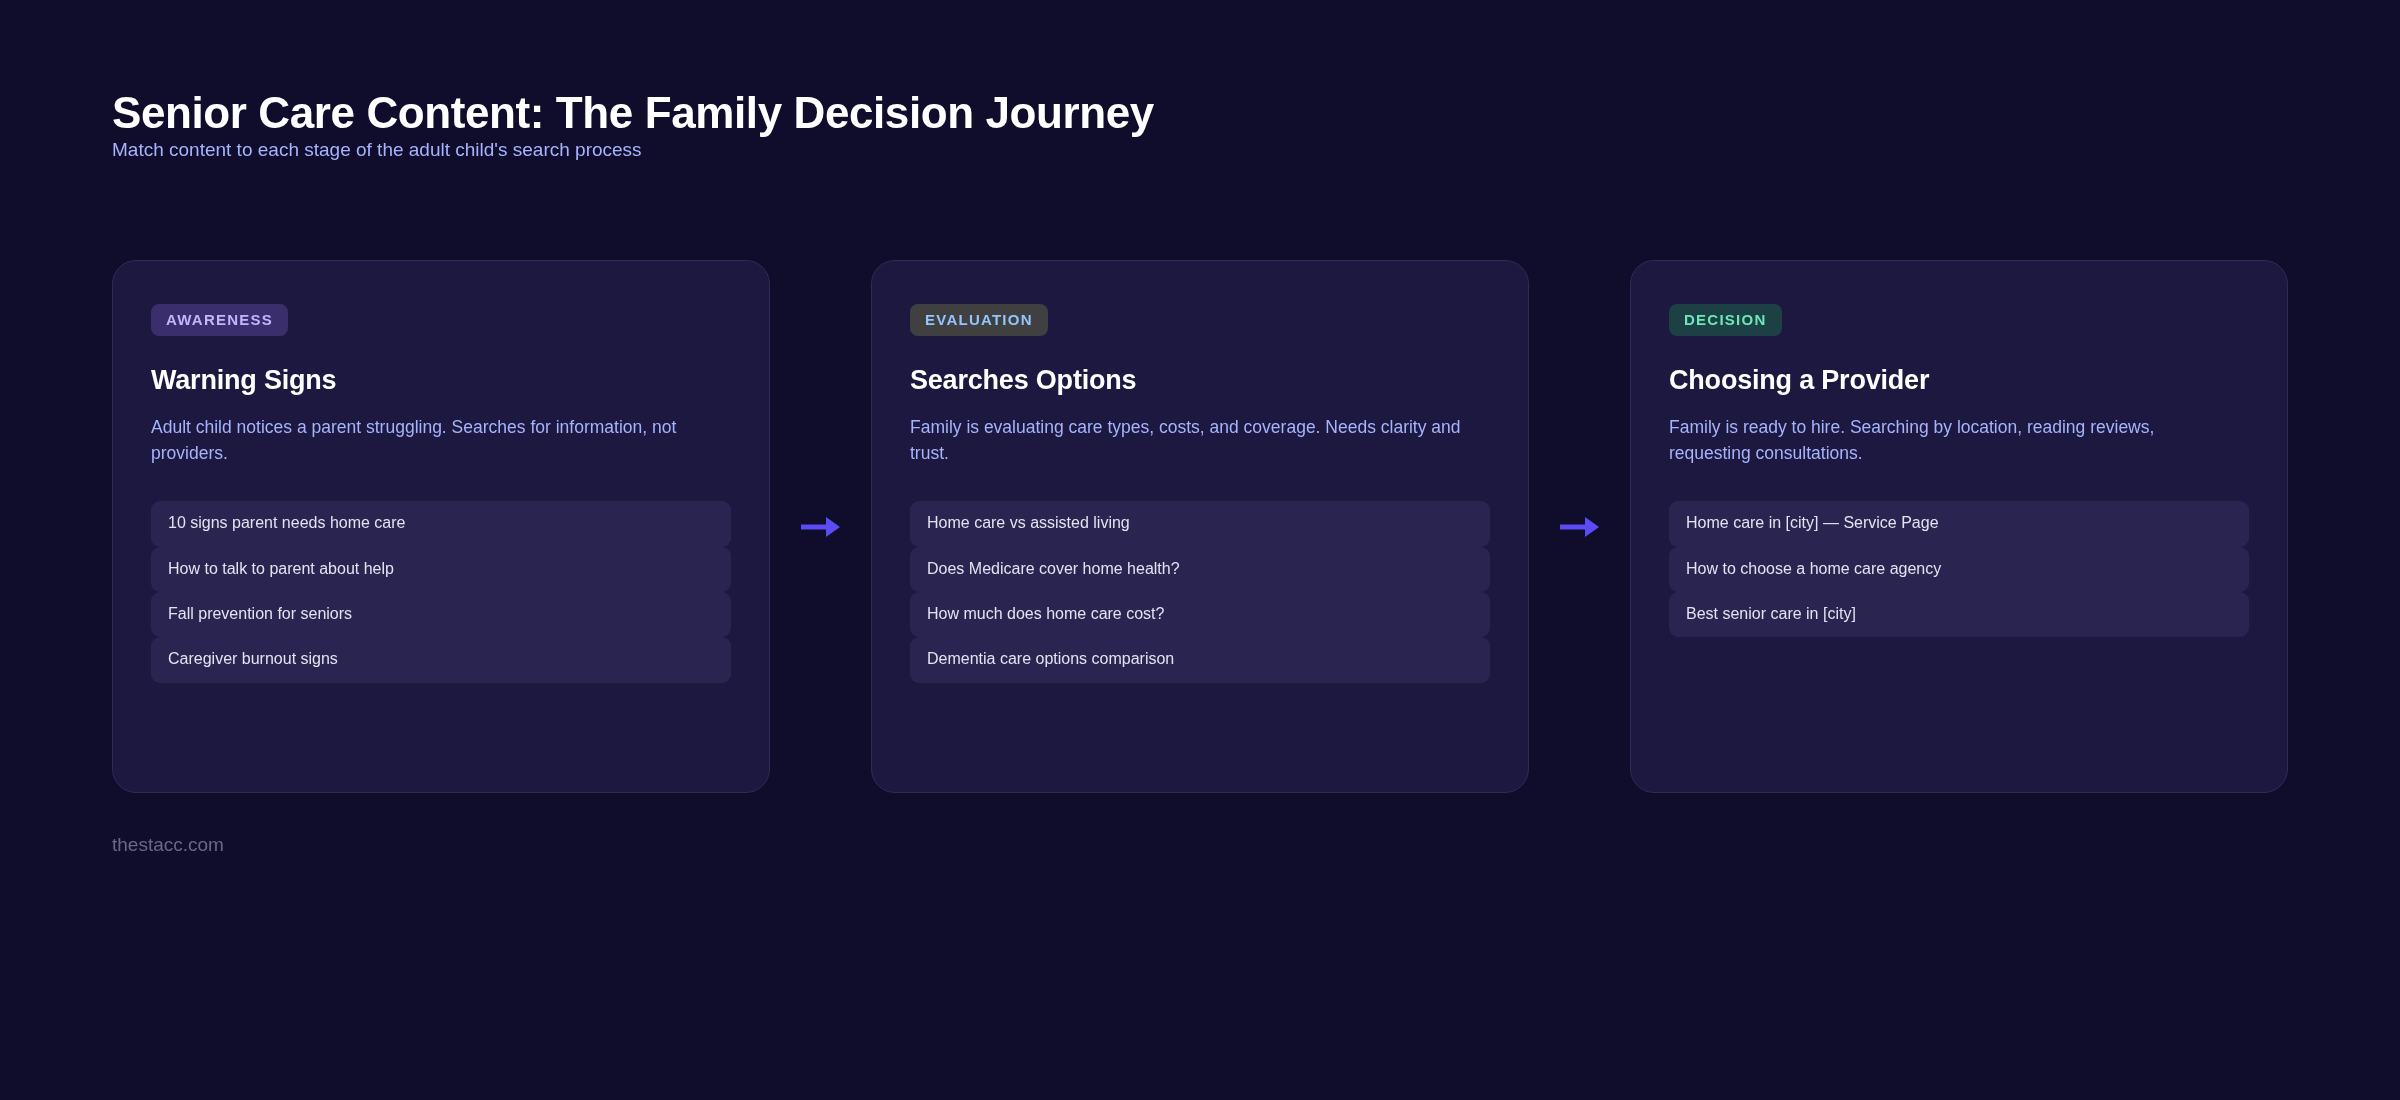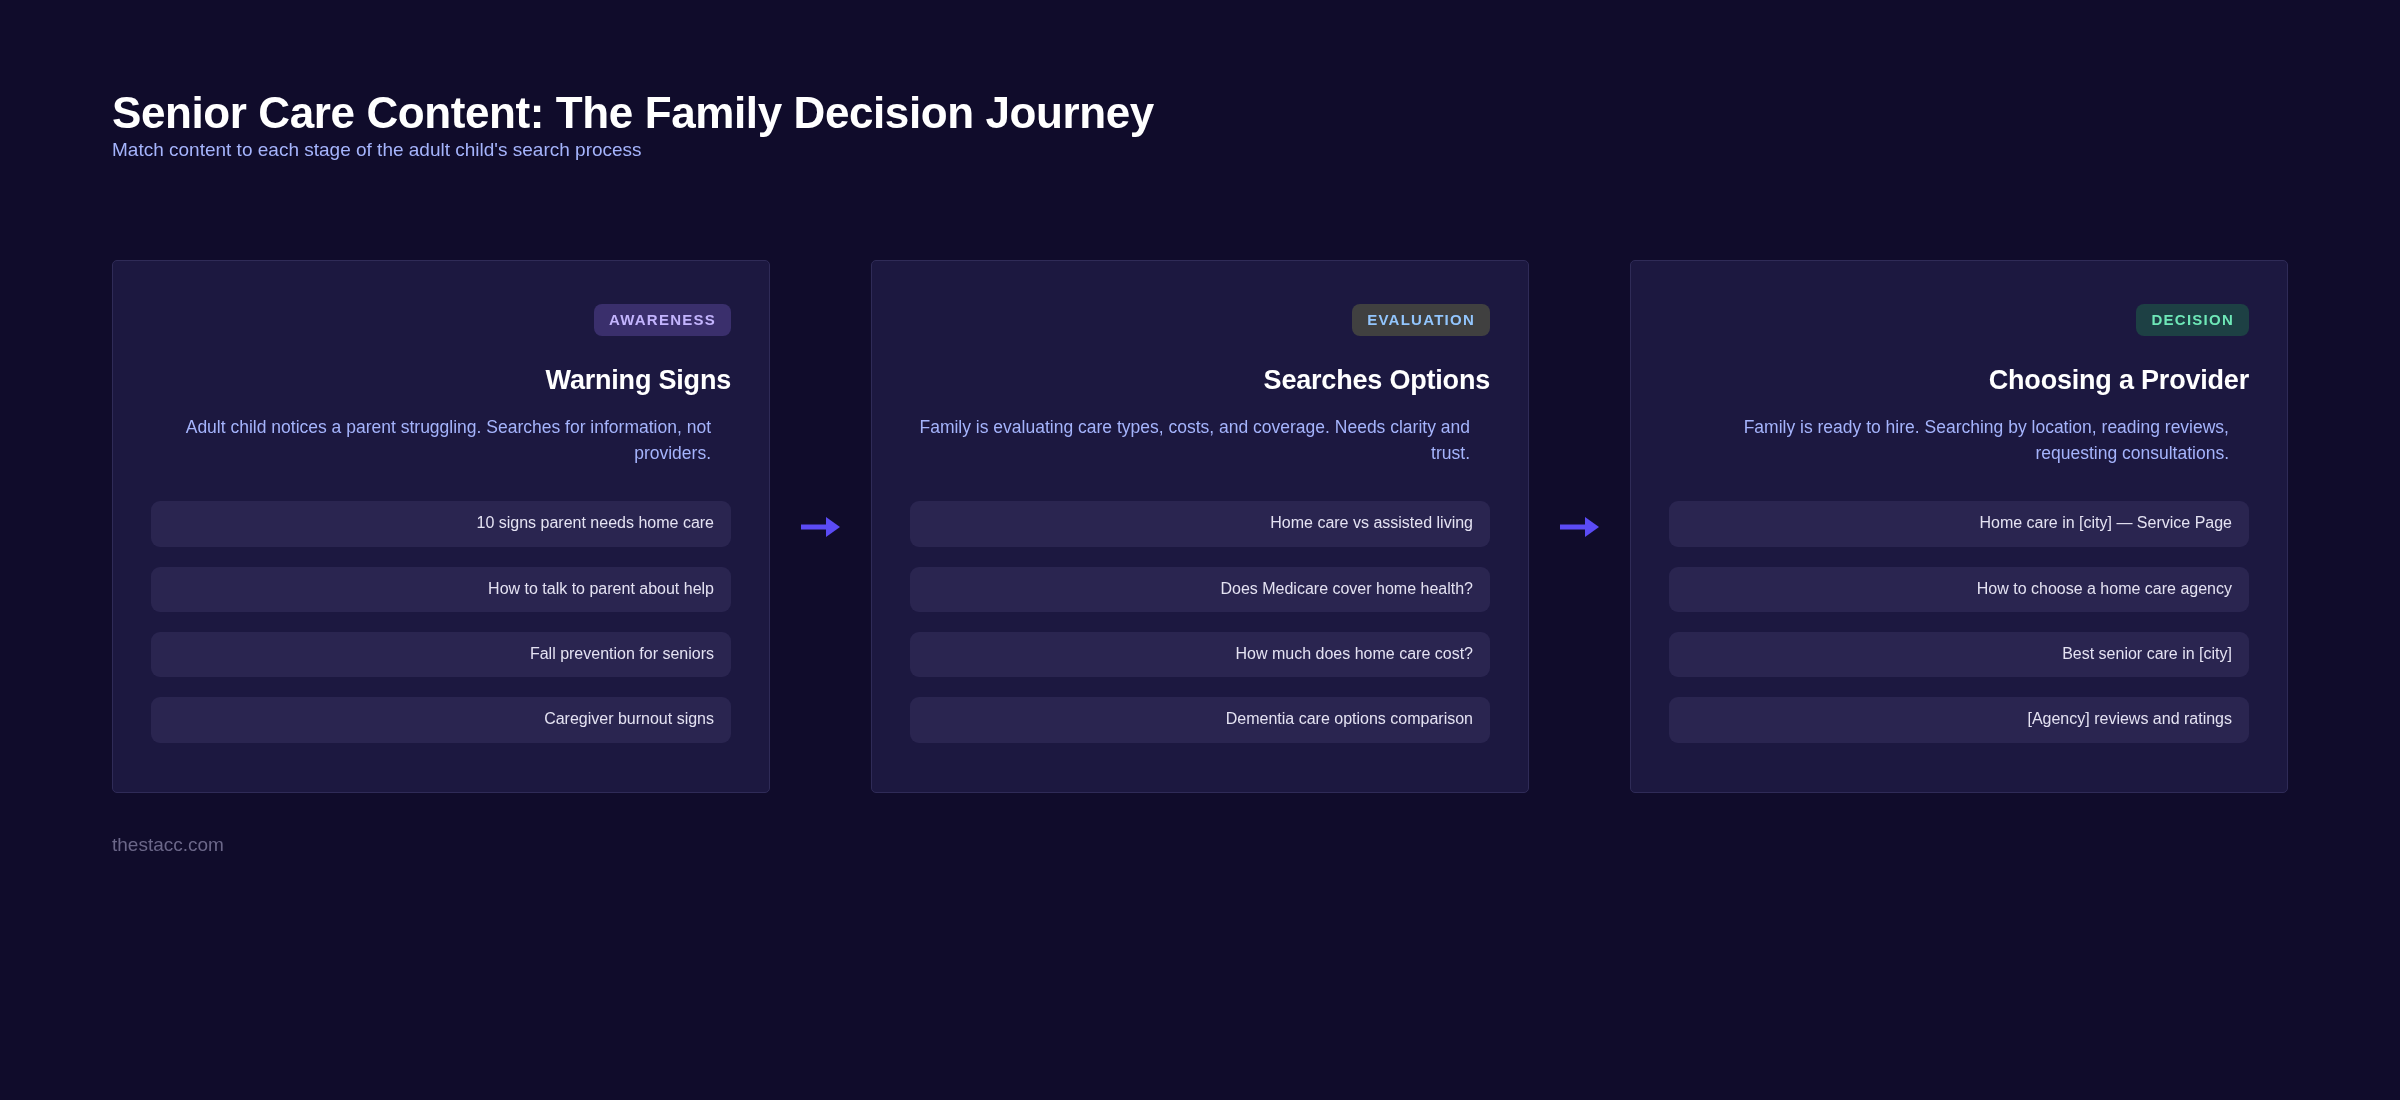--- a/index.html
+++ b/index.html
@@ -25,24 +25,23 @@
   
   .card-row {
     position:absolute; left:112px; top:260px;
     width:2176px; height:533px;
     display:flex; align-items:stretch;
   }
   .card {
     width:658px; flex:0 0 658px;
     background:#1c1840;
     border:1px solid #2f2b57;
-    border-radius:5px;
+    border-radius:24px;
     padding:43px 38px 16px 38px;
     position:relative;
-    text-align:right;
   }
   .connector {
     flex:1 1 auto;
     display:flex; align-items:center; justify-content:center;
   }
   .arrow-icon {
     display:block; width:44px; height:26px; color:#5b4bf5;
   }
 
   
@@ -64,21 +63,21 @@
     font-size:27px; font-weight:bold; color:#ffffff;
     letter-spacing:-0.2px; line-height:1.2;
   }
   .card-desc {
     margin-top:19px;
     font-size:17.5px; color:#a5b4fc; line-height:1.48;
     max-width:560px;
   }
 
   
-  .pill-list { margin-top:34px; display:flex; flex-direction:column; gap:20px; }
+  .pill-list { margin-top:34px; display:flex; flex-direction:column; }
   .pill {
     background:#2a2550;
     border-radius:9px;
     padding:13px 17px 14px 17px;
     font-size:16px; color:#e4e2f2; line-height:1.15;
     white-space:nowrap; overflow:hidden; text-overflow:ellipsis;
   }
 
   
   .footer {
@@ -137,21 +136,20 @@
     </div>
 
     <div class="card">
       <span class="badge decision">DECISION</span>
       <div class="card-title">Choosing a Provider</div>
       <div class="card-desc">Family is ready to hire. Searching by location, reading reviews, requesting consultations.</div>
       <div class="pill-list">
         <div class="pill">Home care in [city] — Service Page</div>
         <div class="pill">How to choose a home care agency</div>
         <div class="pill">Best senior care in [city]</div>
-        <div class="pill">[Agency] reviews and ratings</div>
       </div>
     </div>
 
   </div>
 
   <div class="footer">thestacc.com</div>
 
 </div>
 
 </body></html>

